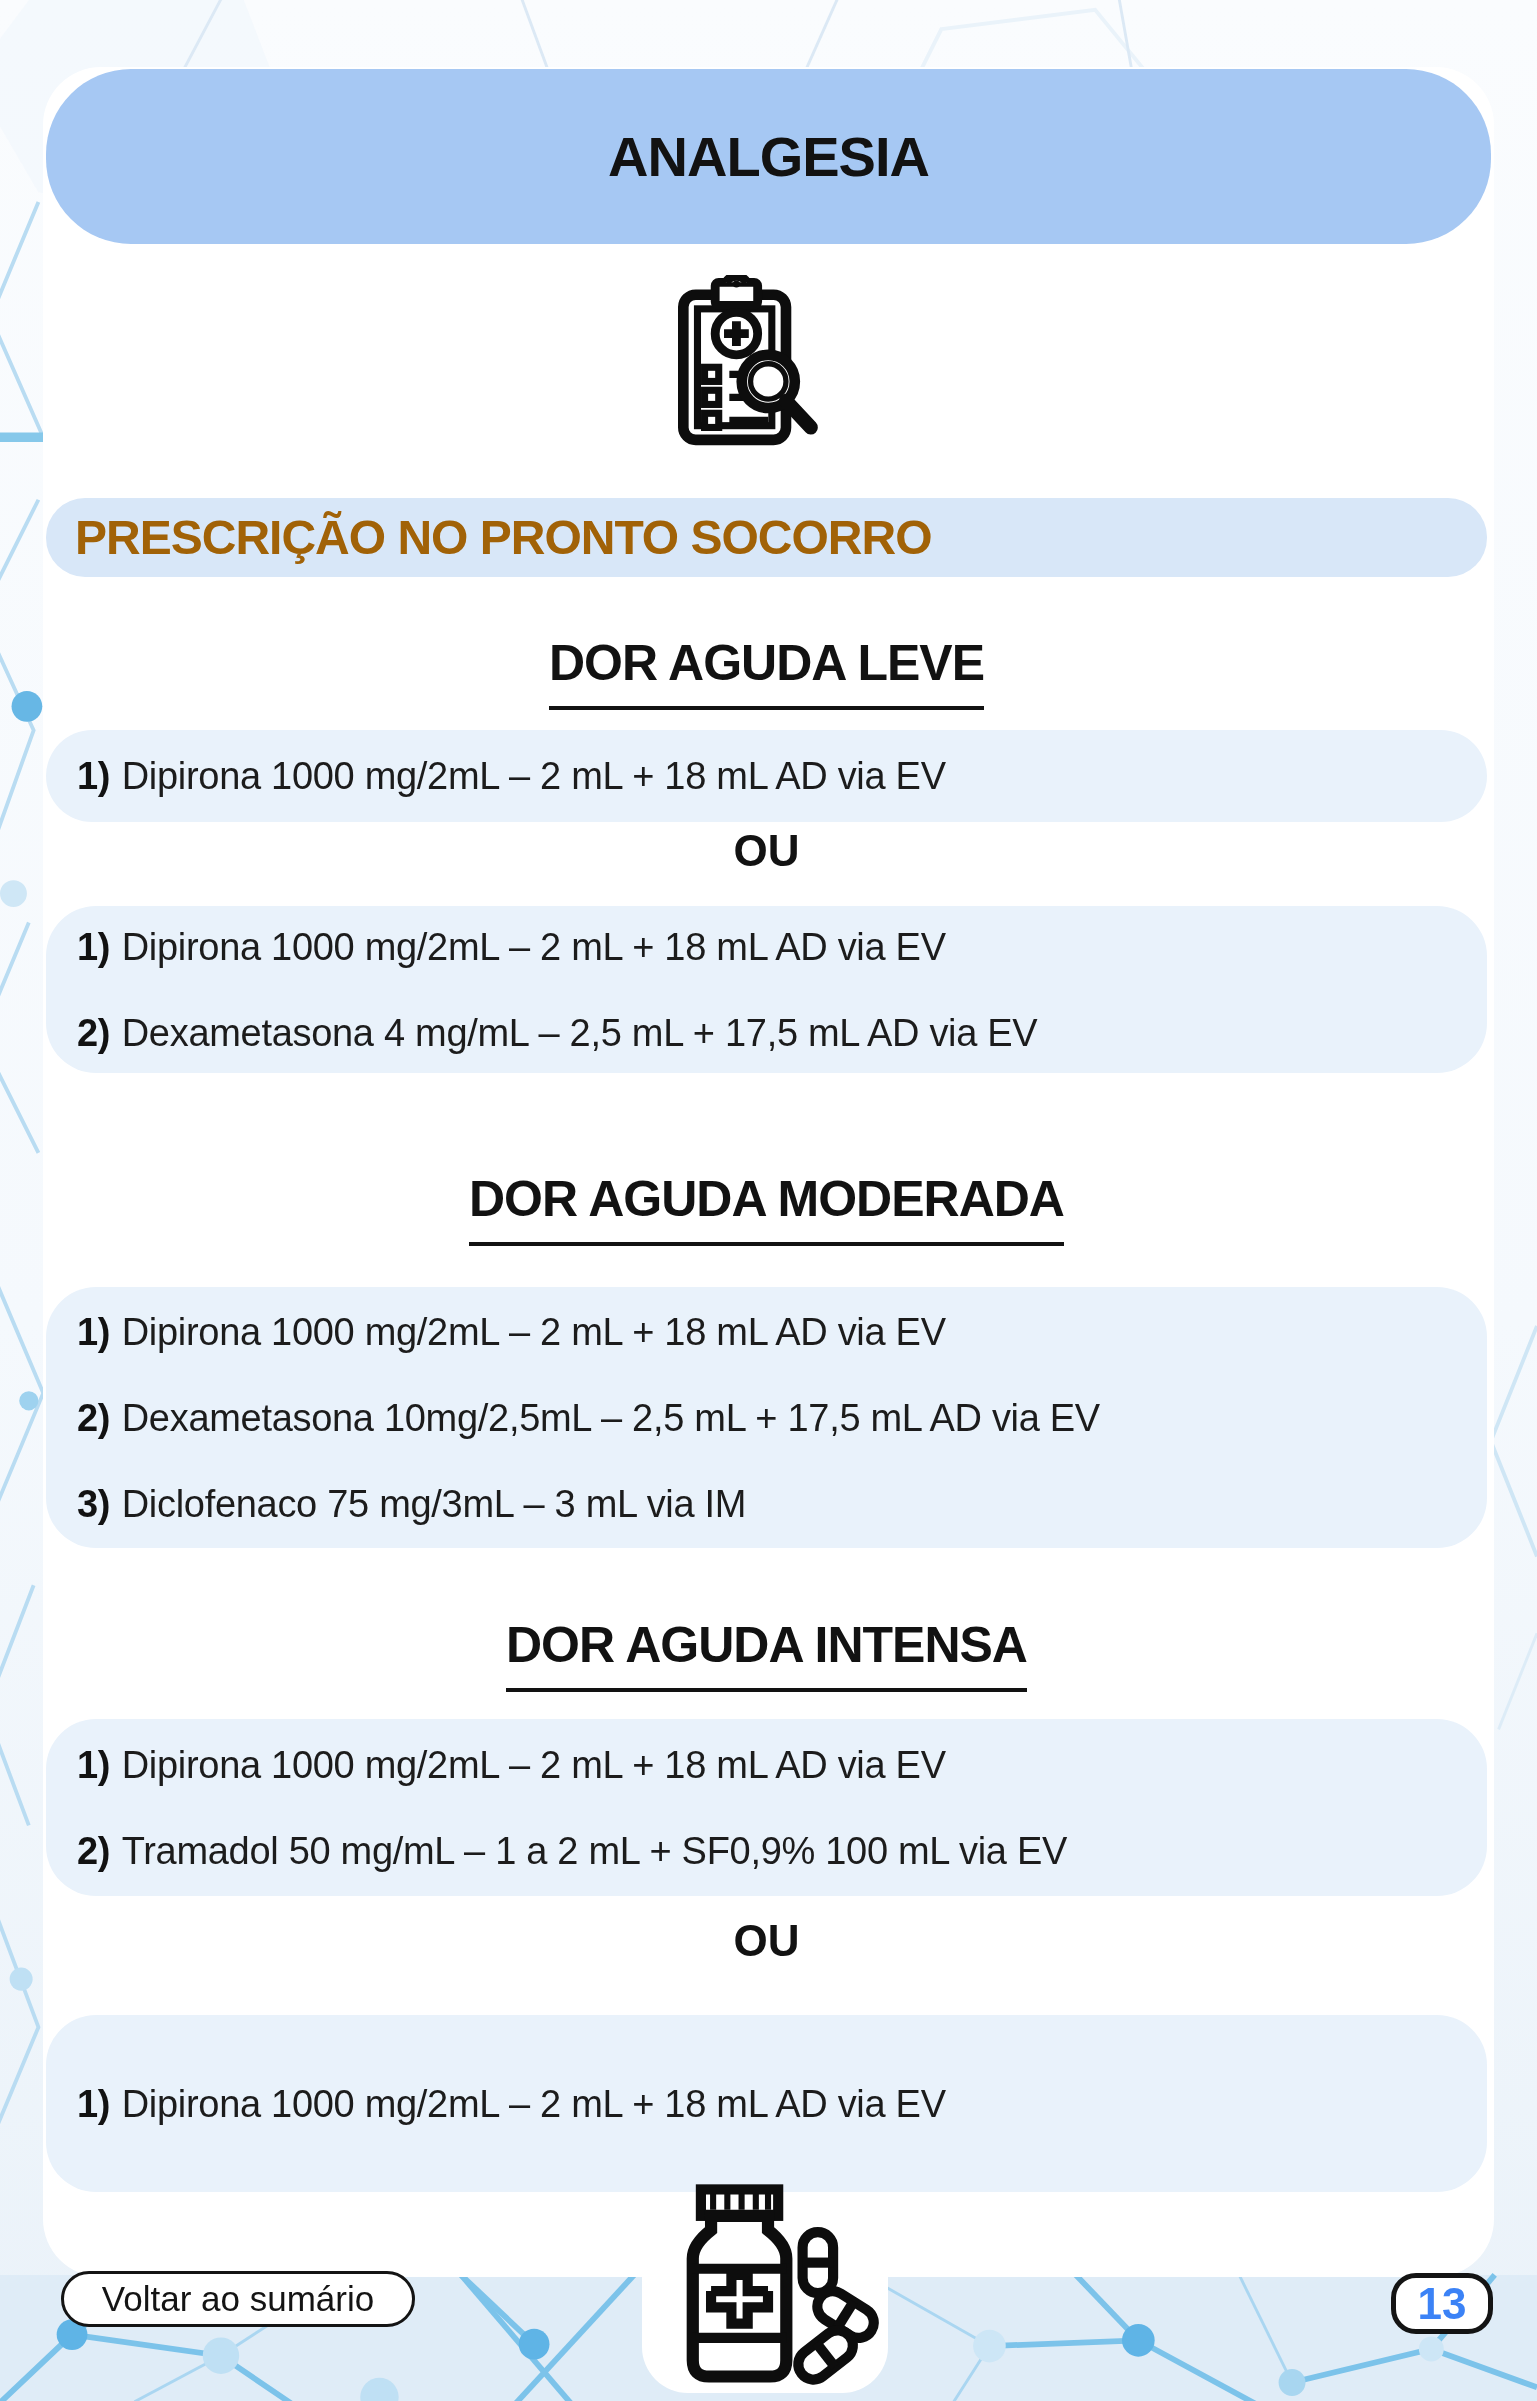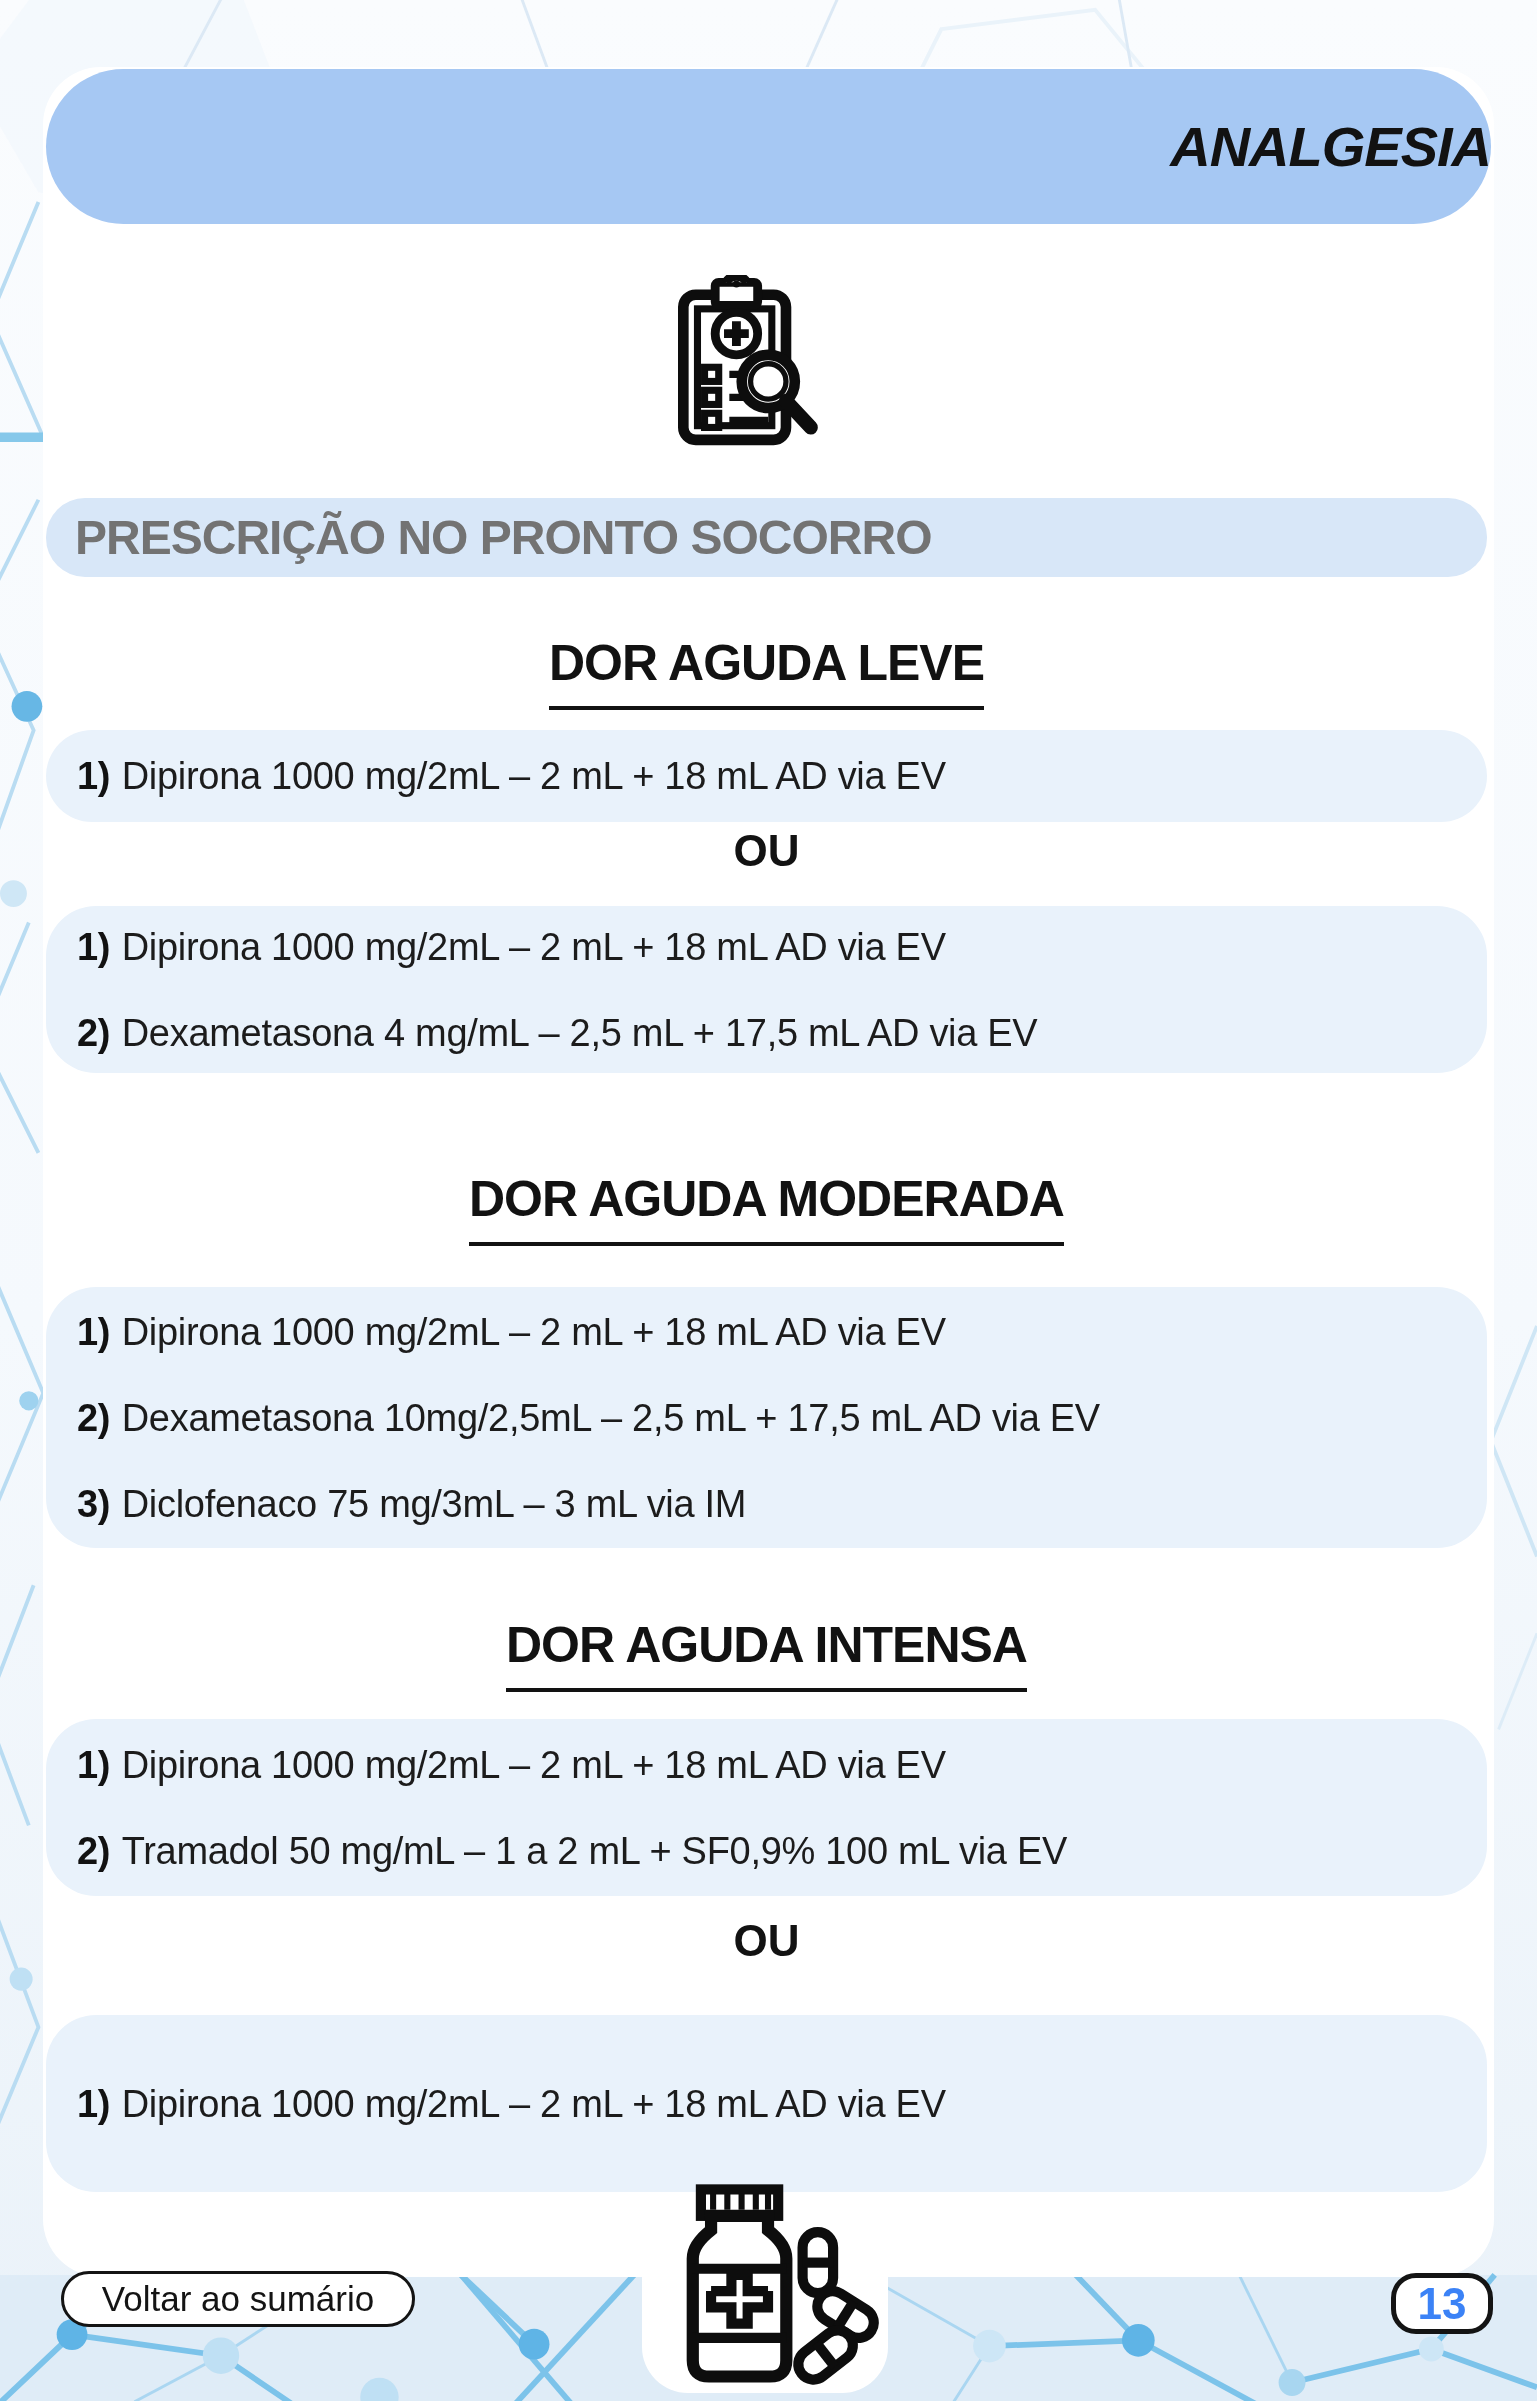--- a/index.html
+++ b/index.html
@@ -12,34 +12,34 @@
   .card{
     position:absolute;left:43px;top:67px;width:1451px;height:2210px;
     background:#ffffff;border-radius:58px;z-index:1;
   }
   .blob{
     position:absolute;left:642px;top:2162px;width:246px;height:231px;
     background:#ffffff;border-radius:46px;z-index:2;
   }
   .layer{position:absolute;left:0;top:0;width:1537px;height:2402px;z-index:3;}
   .header-pill{
-    position:absolute;left:46px;top:69px;width:1445px;height:155px;
+    position:absolute;left:46px;top:69px;width:1445px;height:175px;
     background:#a6c8f3;border-radius:85px;
-    display:flex;align-items:center;justify-content:flex-end;font-style:italic;
+    display:flex;align-items:center;justify-content:center;
   }
   .header-pill h1{
     margin:0;font-size:56px;font-weight:bold;letter-spacing:-1px;color:#121212;
   }
   .icon-wrap{position:absolute;}
   .bar{
     position:absolute;left:46px;top:498px;width:1441px;height:79px;
     background:#d8e7f8;border-radius:39px;box-sizing:border-box;
     display:flex;align-items:center;padding-left:29px;
   }
-  .bar span{font-size:48px;font-weight:bold;letter-spacing:-1px;color:#737373;}
+  .bar span{font-size:48px;font-weight:bold;letter-spacing:-1px;color:#a16207;}
   .sec-h{
     position:absolute;left:46px;width:1441px;text-align:center;
     font-size:50px;font-weight:bold;letter-spacing:-1px;color:#121212;
   }
   .sec-h .u{border-bottom:4.8px solid #121212;padding-bottom:15px;}
   .or{
     position:absolute;left:46px;width:1441px;text-align:center;
     font-size:44px;font-weight:bold;color:#121212;
   }
   .rxbox{

